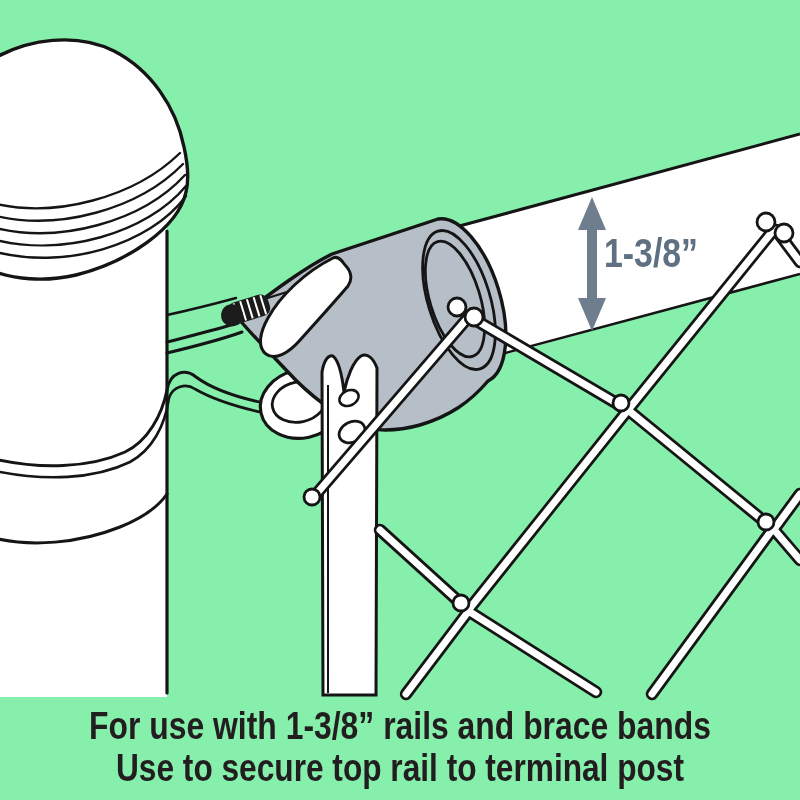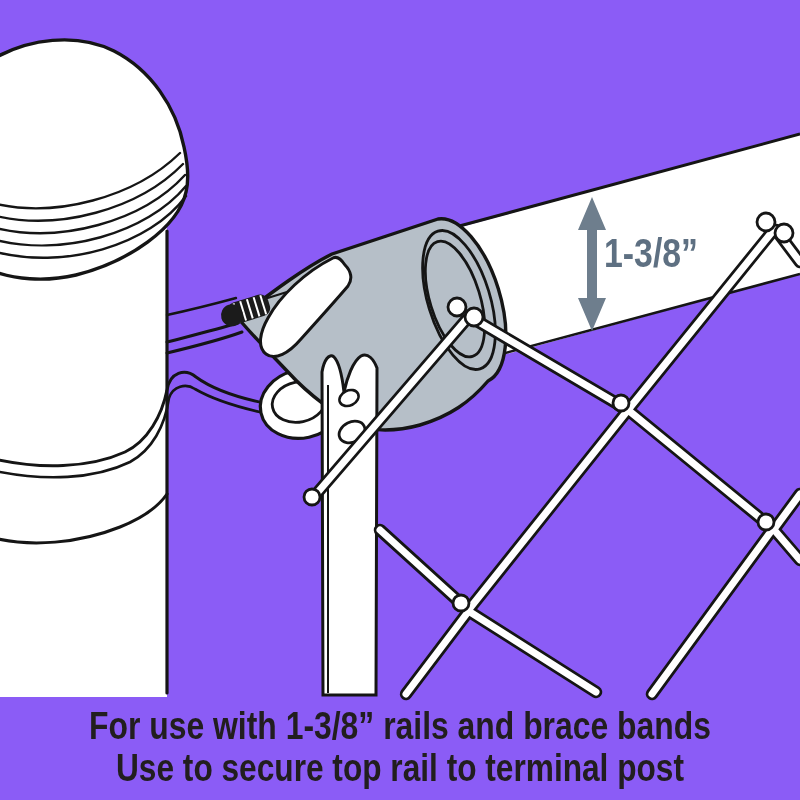--- a/index.html
+++ b/index.html
@@ -1,16 +1,16 @@
 <!DOCTYPE html>
 <html><head>
 <meta charset="utf-8">
 <style>
   html,body{margin:0;padding:0;background:#fff;}
-  .stage{position:relative;width:800px;height:800px;background:#8b5cf6;overflow:hidden;
+  .stage{position:relative;width:800px;height:800px;background:#86efac;overflow:hidden;
          font-family:"Liberation Sans", sans-serif;}
   svg{display:block;}
   text{font-family:"Liberation Sans", sans-serif;font-weight:bold;}
 </style>
 </head>
 <body>
 
 <div class="stage">
 <svg width="800" height="800" viewBox="0 0 800 800">
 

